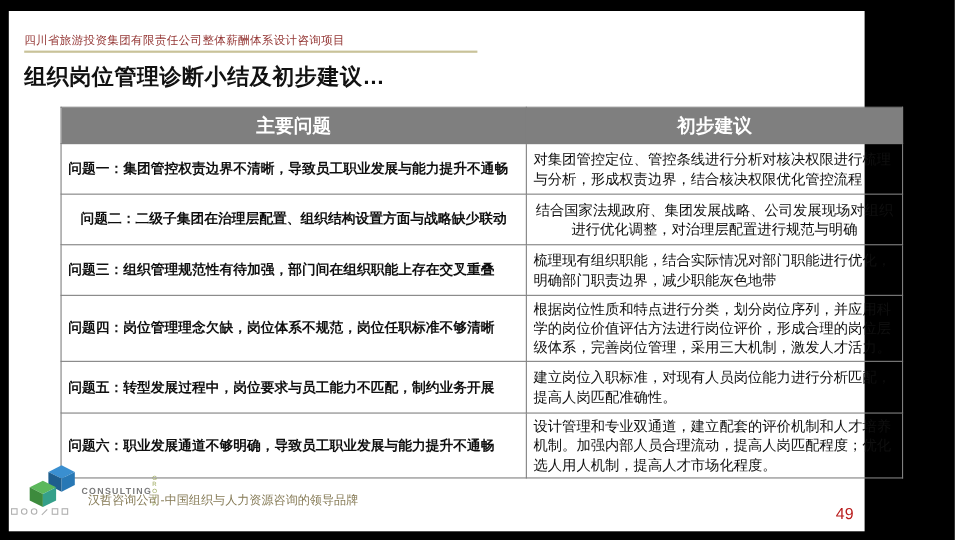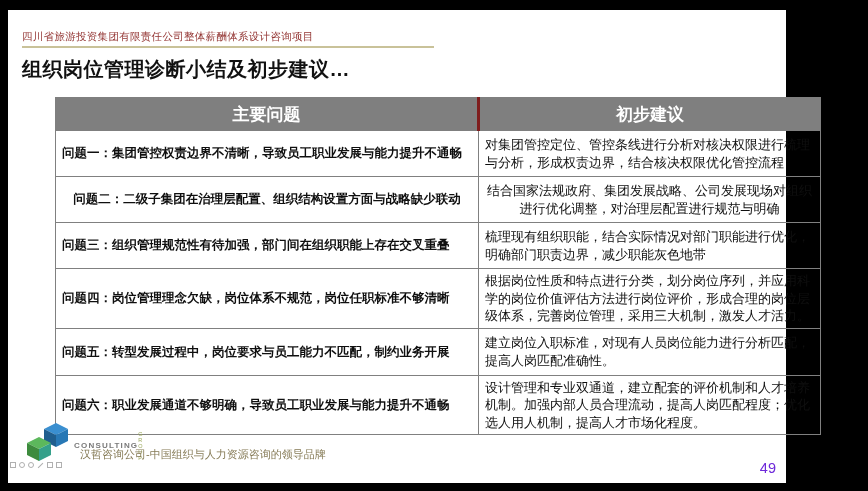--- a/index.html
+++ b/index.html
@@ -30,21 +30,21 @@
     position:absolute; left:47px; top:87px;
     width:765px; border-collapse:collapse; table-layout:fixed;
   }
   .main-table col.c1 { width:423px; }
   .main-table col.c2 { width:342px; }
   .main-table th {
     background:#7f7f7f; color:#fff; font-size:17px; font-weight:bold;
     height:33px; text-align:center; vertical-align:middle;
     border:1px solid #7f7f7f;
   }
-  .main-table th + th { border-left:3px solid #7f1d1d; }
+  .main-table th + th { border-left:1px solid #7f1d1d; }
   .main-table td {
     border:1px solid #808080; vertical-align:middle;
     padding:3px 6px; color:#0f0f0f;
   }
   .main-table td.problem { font-size:12.5px; font-weight:bold; line-height:1.3; }
   .main-table td.suggestion { font-size:13px; line-height:1.35; }
   tr.r1 { height:46px; } tr.r2 { height:46px;text-align:center; } tr.r3 { height:46px; }
   tr.r4 { height:57px; } tr.r5 { height:47px; } tr.r6 { height:53px; }
 
   .footer-logo {
@@ -64,21 +64,21 @@
   }
   .placeholder-icons {
     position:absolute; left:2px; top:452px; display:flex; gap:3px;
     align-items:center;
   }
   .ph-ic { display:inline-block; width:6px; height:6px; border:1px solid #b0b0b0; }
   .ph-ic.round { border-radius:50%; }
   .ph-ic.slash { border:none; width:7px; height:1px; background:#b0b0b0; transform:rotate(-45deg); }
   .page-number {
     position:absolute; right:10px; top:450px;
-    font-size:14.5px; color:#6d28d9;
+    font-size:14.5px; color:#b91c1c;
   }
 </style>
 </head>
 <body>
 
 <div class="slide">
 
   <div class="project-header">四川省旅游投资集团有限责任公司整体薪酬体系设计咨询项目</div>
   <div class="header-divider"></div>
   <div class="slide-title">组织岗位管理诊断小结及初步建议…</div>

